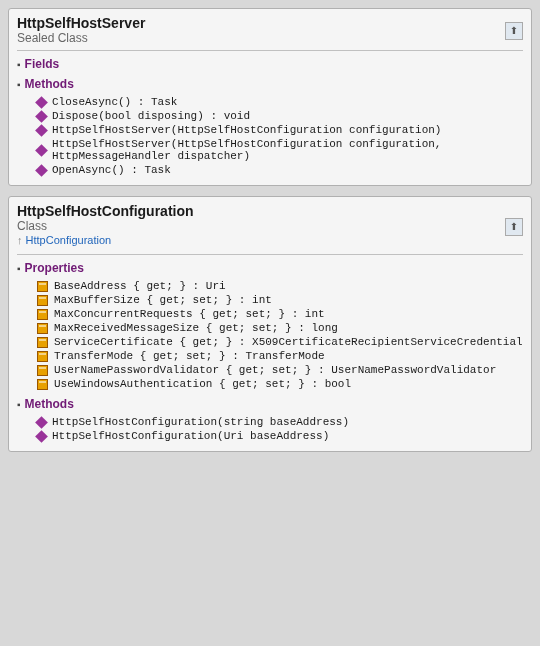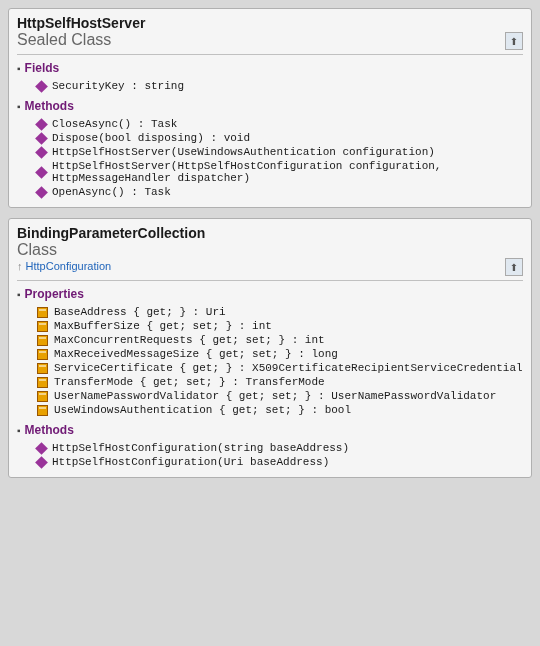--- a/index.html
+++ b/index.html
@@ -16,30 +16,30 @@
       background: #f5f5f5;
       border: 1px solid #b0b0b0;
       border-radius: 3px;
       margin-bottom: 10px;
       padding: 6px 8px 8px 8px;
       position: relative;
     }
     .card-header {
       display: flex;
       justify-content: space-between;
-      align-items: flex-end;
+      align-items: center;
       margin-bottom: 2px;
     }
     .card-title {
       font-size: 14px;
       font-weight: bold;
       color: #1a1a1a;
     }
     .card-subtitle {
-      font-size: 16px;
+      font-size: 12px;
       color: #666;
       margin-bottom: 1px;
     }
     .card-parent {
       font-size: 11px;
       color: #2266bb;
       margin-bottom: 4px;
     }
     .card-parent::before {
       content: '↑ ';
@@ -143,55 +143,51 @@
       <div class="card-subtitle">Sealed Class</div>
     </div>
     <div class="collapse-icon">⬆</div>
   </div>
   <hr class="divider-line">
 
   <div class="section-header">
     <span class="section-toggle">▪</span>
     <span class="section-title">Fields</span>
   </div>
-  <div class="member-row">
-    <span class="icon-diamond"></span>
-    <span class="member-text type-text">SecurityKey : string</span>
-  </div>
 
   <div class="section-header">
     <span class="section-toggle">▪</span>
     <span class="section-title">Methods</span>
   </div>
   <div class="member-row">
     <span class="icon-diamond"></span>
     <span class="member-text">CloseAsync() : Task</span>
   </div>
   <div class="member-row">
     <span class="icon-diamond"></span>
     <span class="member-text">Dispose(bool disposing) : void</span>
   </div>
   <div class="member-row">
     <span class="icon-diamond"></span>
-    <span class="member-text">HttpSelfHostServer(UseWindowsAuthentication configuration)</span>
+    <span class="member-text">HttpSelfHostServer(HttpSelfHostConfiguration configuration)</span>
   </div>
   <div class="member-row">
     <span class="icon-diamond"></span>
     <span class="member-text">HttpSelfHostServer(HttpSelfHostConfiguration configuration, HttpMessageHandler dispatcher)</span>
   </div>
   <div class="member-row">
     <span class="icon-diamond"></span>
     <span class="member-text">OpenAsync() : Task</span>
   </div>
 </div>
 
 <div class="card" style="position:relative;">
   <div class="card-header">
     <div>
-      <div class="card-title">BindingParameterCollection</div>
+      <div class="card-title">HttpSelfHostConfiguration</div>
       <div class="card-subtitle">Class</div>
       <div class="card-parent">HttpConfiguration</div>
     </div>
     <div class="collapse-icon">⬆</div>
   </div>
   <hr class="divider-line">
 
   <div class="section-header">
     <span class="section-toggle">▪</span>
     <span class="section-title">Properties</span>

